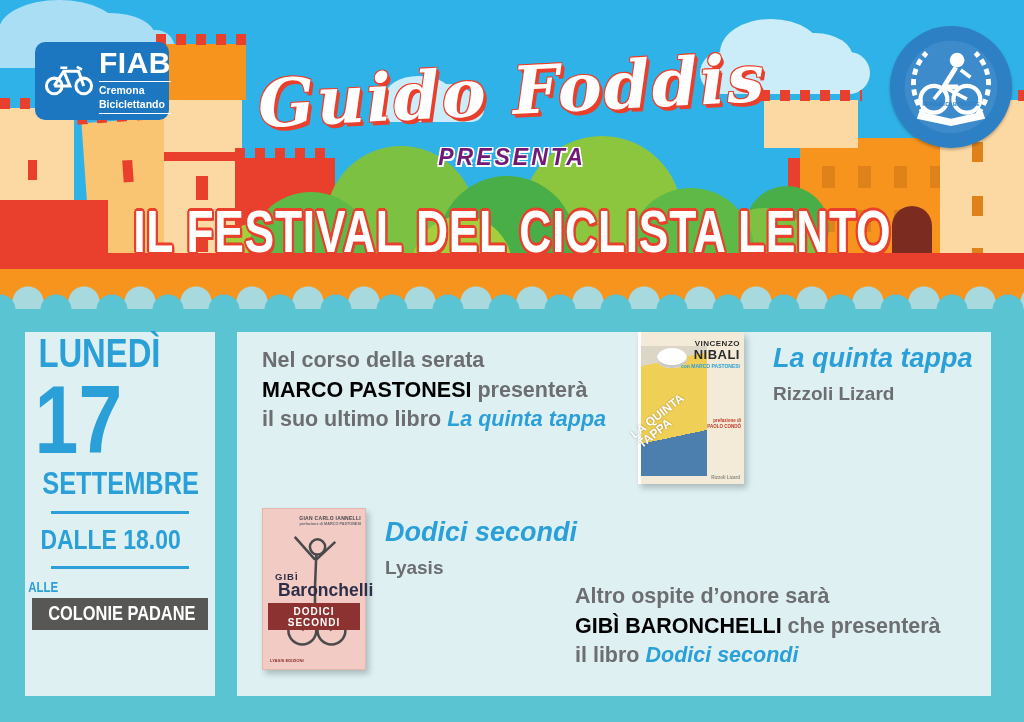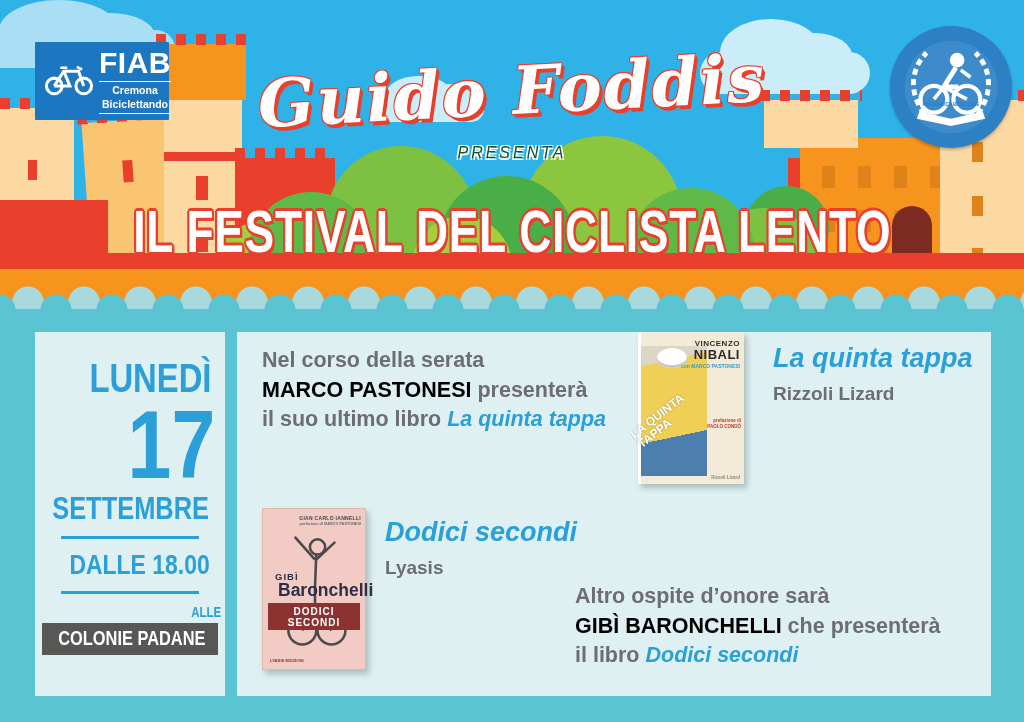--- a/index.html
+++ b/index.html
@@ -26,46 +26,46 @@
     background-image:radial-gradient(circle at 28px 16px, #A7D9DE 15px, transparent 16px);
     background-size:56px 16px; }
   .wave-light-s { position:absolute; left:0; right:0; top:300px; height:10px; background:#A7D9DE; z-index:15; }
   .wave-teal-c { position:absolute; left:0; right:0; top:294px; height:16px; z-index:16;
     background-image:radial-gradient(circle at 28px 16px, #5BC4D3 15px, transparent 16px);
     background-size:56px 16px; background-position:28px 0; }
   .bottom-bg { position:absolute; left:0; right:0; top:309px; bottom:0; background:#5BC4D3; z-index:16; }
 
   
   .fiab { position:absolute; left:35px; top:42px; width:134px; height:78px; background:#1D76C0;
-          border-radius:1px; z-index:30; display:flex; align-items:center; padding:6px 8px; }
+          border-radius:10px; z-index:30; display:flex; align-items:center; padding:6px 8px; }
   .fiab-text { color:#fff; line-height:1; margin-left:4px; }
   .fiab-name { font-size:30px; font-weight:bold; letter-spacing:0.5px; }
   .fiab-sub { margin-top:3px; border-top:1.5px solid #fff; border-bottom:1.5px solid #fff;
-              padding:2px 0 2px 0; font-size:10.5px; font-weight:bold; line-height:1.25;text-align:center; }
+              padding:2px 0 2px 0; font-size:10.5px; font-weight:bold; line-height:1.25; }
   .club { position:absolute; left:890px; top:26px; width:122px; height:122px; border-radius:50%;
           background:#2E80C4; z-index:30; box-shadow:0 2px 3px rgba(0,0,0,.25); }
 
   
   .script-name { position:absolute; left:0; right:0; top:52px; text-align:center; z-index:25;
     font-family:"DejaVu Serif", serif; font-style:italic; font-weight:bold; font-size:66px;
     color:#ffffff; letter-spacing:2px; transform:rotate(-3deg);
     text-shadow:2px 2px 0 #E8402D, -1px -1px 0 #E8402D, 1px -1px 0 #E8402D,
                 -1px 1px 0 #E8402D, 3px 4px 0 #E8402D; }
   .presenta { position:absolute; left:0; right:0; top:144px; text-align:center; z-index:25;
-    font-size:16px; font-weight:normal; font-style:italic; color:#14532d; letter-spacing:3px;
+    font-size:23px; font-weight:bold; font-style:italic; color:#701a75; letter-spacing:3px;
     text-shadow:-1.5px -1.5px 0 #fff, 1.5px -1.5px 0 #fff, -1.5px 1.5px 0 #fff, 1.5px 1.5px 0 #fff; }
   .big-title-wrap { position:absolute; left:0; right:0; top:197px; text-align:center; z-index:20; }
   .big-title { display:inline-block; white-space:nowrap; transform:scaleX(.74);
     font-size:60px; font-weight:800; color:#ffffff; letter-spacing:1px;
     text-shadow:-3px 0 0 #E8402D, 3px 0 0 #E8402D, 0 -3px 0 #E8402D, 0 3px 0 #E8402D,
                 -2px -2px 0 #E8402D, 2px -2px 0 #E8402D, -2px 2px 0 #E8402D, 3px 3px 0 #E8402D; }
 
   
   .card { position:absolute; top:332px; height:364px; background:#DEF0F2; z-index:20; }
-  .card-left { left:35px; width:190px; text-align:right; color:#2A9FD8; padding-top:25px; }
+  .card-left { left:25px; width:190px; text-align:left; color:#2A9FD8; padding-top:0; }
   .card-main { left:237px; width:754px; }
   .cond { display:inline-block; transform:scaleX(.82); white-space:nowrap; }
   .day   { font-size:40px; font-weight:800; line-height:1.05; }
   .date  { font-size:96px; font-weight:800; line-height:.95; }
   .month { font-size:31px; font-weight:800; line-height:1.1; margin-top:2px; }
   .rule  { height:3px; background:#2A9FD8; margin:10px 26px; }
   .timet { font-size:28px; font-weight:800; line-height:1.15; }
   .alle  { font-size:14px; font-weight:800; margin-top:2px; }
   .venue { margin:3px 7px 0 7px; background:#575756; color:#fff; font-weight:800;
            font-size:20px; padding:4px 0 5px 0; }

